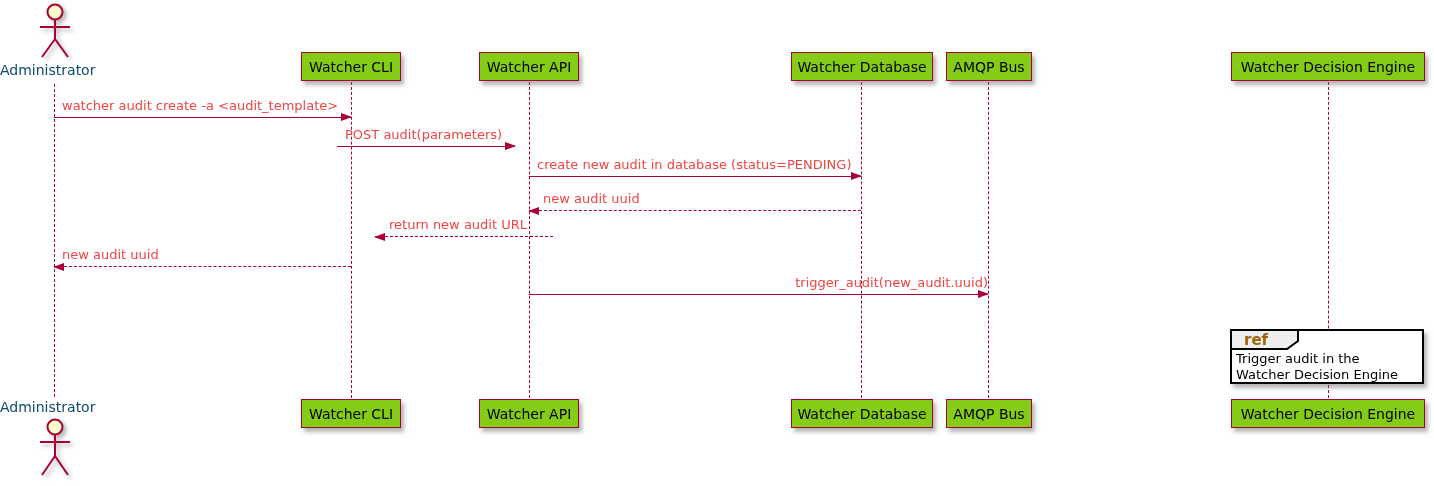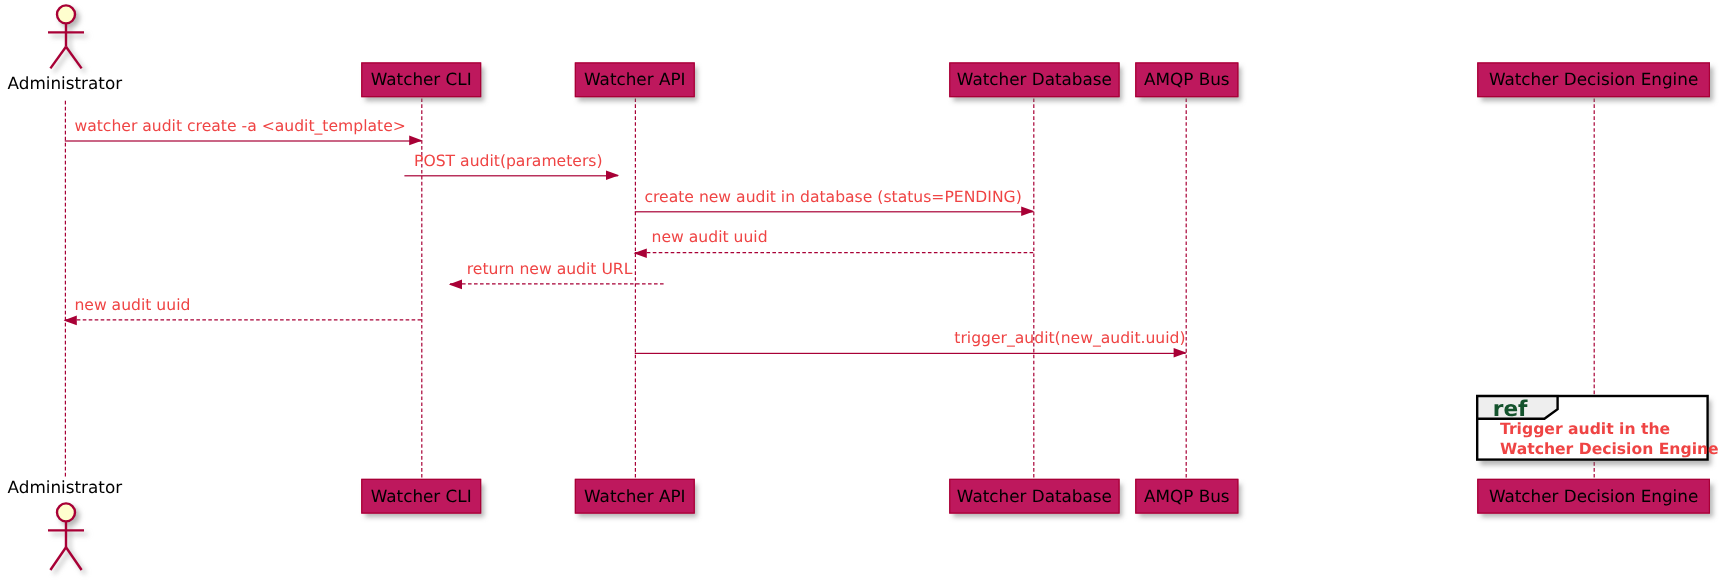--- a/index.html
+++ b/index.html
@@ -13,33 +13,33 @@
   
   .lifeline{
     position:absolute;
     width:0;
     border-left:1px dashed #A80036;
   }
   
   .pbox{
     position:absolute;
     height:29px;
-    background:#be185d;
+    background:#84cc16;
     border:1.7px solid #A80036;
     box-shadow:3px 4px 4px rgba(110,110,110,0.5);
     display:flex;align-items:center;justify-content:center;
     font-size:14px;color:#000;
     box-sizing:border-box;
     white-space:nowrap;
   }
   
   .actor-label{
     position:absolute;
-    width:108px;text-align:center;
-    font-size:14px;color:#000000;white-space:nowrap;
+    width:108px;text-align:left;
+    font-size:14px;color:#0c4a6e;white-space:nowrap;
   }
   .actor-fig{position:absolute;filter:drop-shadow(3px 3px 2px rgba(120,120,120,0.55));}
   
   .message{position:absolute;}
   .msg-label{
     font-size:13px;color:#ef4444;
     margin:0 0 3px 8px;
     height:16px;line-height:16px;
     white-space:nowrap;
   }
@@ -62,25 +62,25 @@
     position:absolute;
     left:1230px;top:329px;width:194px;height:55px;
     background:#ffffff;
     border:2px solid #000;
     box-shadow:3px 4px 4px rgba(110,110,110,0.5);
     box-sizing:border-box;
   }
   .ref-header{position:absolute;left:-2px;top:-2px;}
   .ref-keyword{
     position:absolute;left:12px;top:0px;
-    font-size:18px;font-weight:bold;color:#14532d;
+    font-size:15px;font-weight:bold;color:#a16207;
   }
   .ref-body{
-    position:absolute;left:18px;top:20px;
-    font-size:13px;color:#ef4444;line-height:15.5px;white-space:nowrap;font-weight:bold;
+    position:absolute;left:4px;top:20px;
+    font-size:13px;color:#000000;line-height:15.5px;white-space:nowrap;
   }
 </style>
 </head>
 <body>
 
 <div id="canvas">
 
   <div class="lifeline" style="left:54px;top:84px;height:313px;"></div>
   <div class="lifeline" style="left:351px;top:82px;height:316px;"></div>
   <div class="lifeline" style="left:529px;top:82px;height:316px;"></div>

